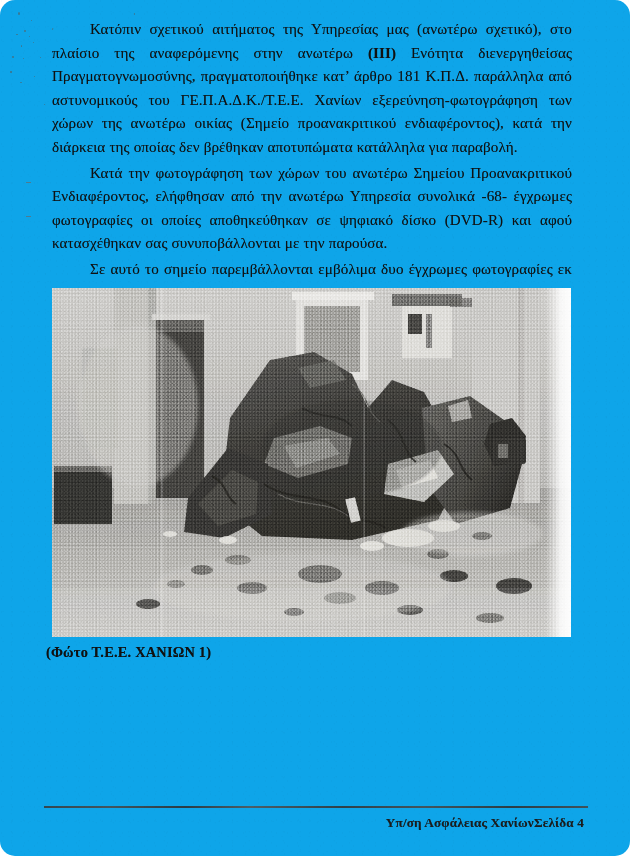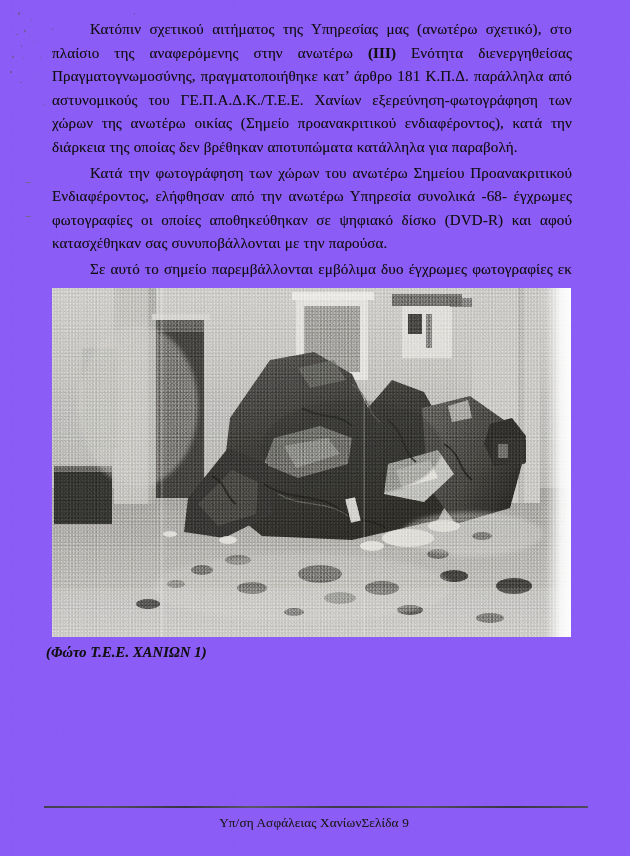--- a/index.html
+++ b/index.html
@@ -16,21 +16,22 @@
     font-family: "Liberation Serif", "DejaVu Serif", serif;
     color: #1a1a1a;
   }
 
   
   #page {
     position: absolute;
     inset: 0;
     width: 630px;
     height: 856px;
-    background: #8b5cf6;
+    background: #0ea5e9;
+    border-radius: 15px;
   }
 
   
   #page::after {
     content: "";
     position: absolute;
     inset: 0;
     pointer-events: none;
     opacity: .30;
     background-image:
@@ -133,21 +134,20 @@
   #caption {
     position: absolute;
     left: 46px;
     top: 644px;
     font-family: "Liberation Serif", "DejaVu Serif", serif;
     font-weight: 700;
     font-size: 14.4px;
     letter-spacing: .2px;
     color: #111;
     text-shadow: 0 0 .4px rgba(0,0,0,.45);
-    font-style: italic;
   }
 
   
   #footer {
     position: absolute;
     left: 44px;
     right: 42px;
     top: 806px;
     height: 40px;
   }
@@ -157,22 +157,23 @@
     height: 2.2px;
     background: linear-gradient(90deg,
         #3a3a3a 0%, #4a4a4a 12%, #2e2e2e 26%, #555 38%,
         #333 55%, #4a4a4a 70%, #2f2f2f 86%, #474747 100%);
     opacity: .88;
   }
   #footer-row {
     position: absolute;
     left: 0; right: 0; top: 9px;
     display: flex;
-    justify-content: center;
+    justify-content: flex-end;
     align-items: baseline;
+    font-weight: bold;
   }
   #footer-left, #footer-right {
     font-size: 13.2px;
     color: #1c1c1c;
     letter-spacing: .15px;
     text-shadow: 0 0 .4px rgba(0,0,0,.35);
   }
   #footer-right { padding-right: 4px; }
 </style>
 </head>
@@ -351,17 +352,17 @@
     <div id="photo-grain"></div>
     <div id="photo-rightstrip"></div>
   </div>
 
   <div id="caption">(Φώτο Τ.Ε.Ε. ΧΑΝΙΩΝ 1)</div>
 
   <div id="footer">
     <div id="footer-rule"></div>
     <div id="footer-row">
       <span id="footer-left">Υπ/ση Ασφάλειας Χανίων</span>
-      <span id="footer-right">Σελίδα 9</span>
+      <span id="footer-right">Σελίδα 4</span>
     </div>
   </div>
 
 </div>
 
 </body></html>

